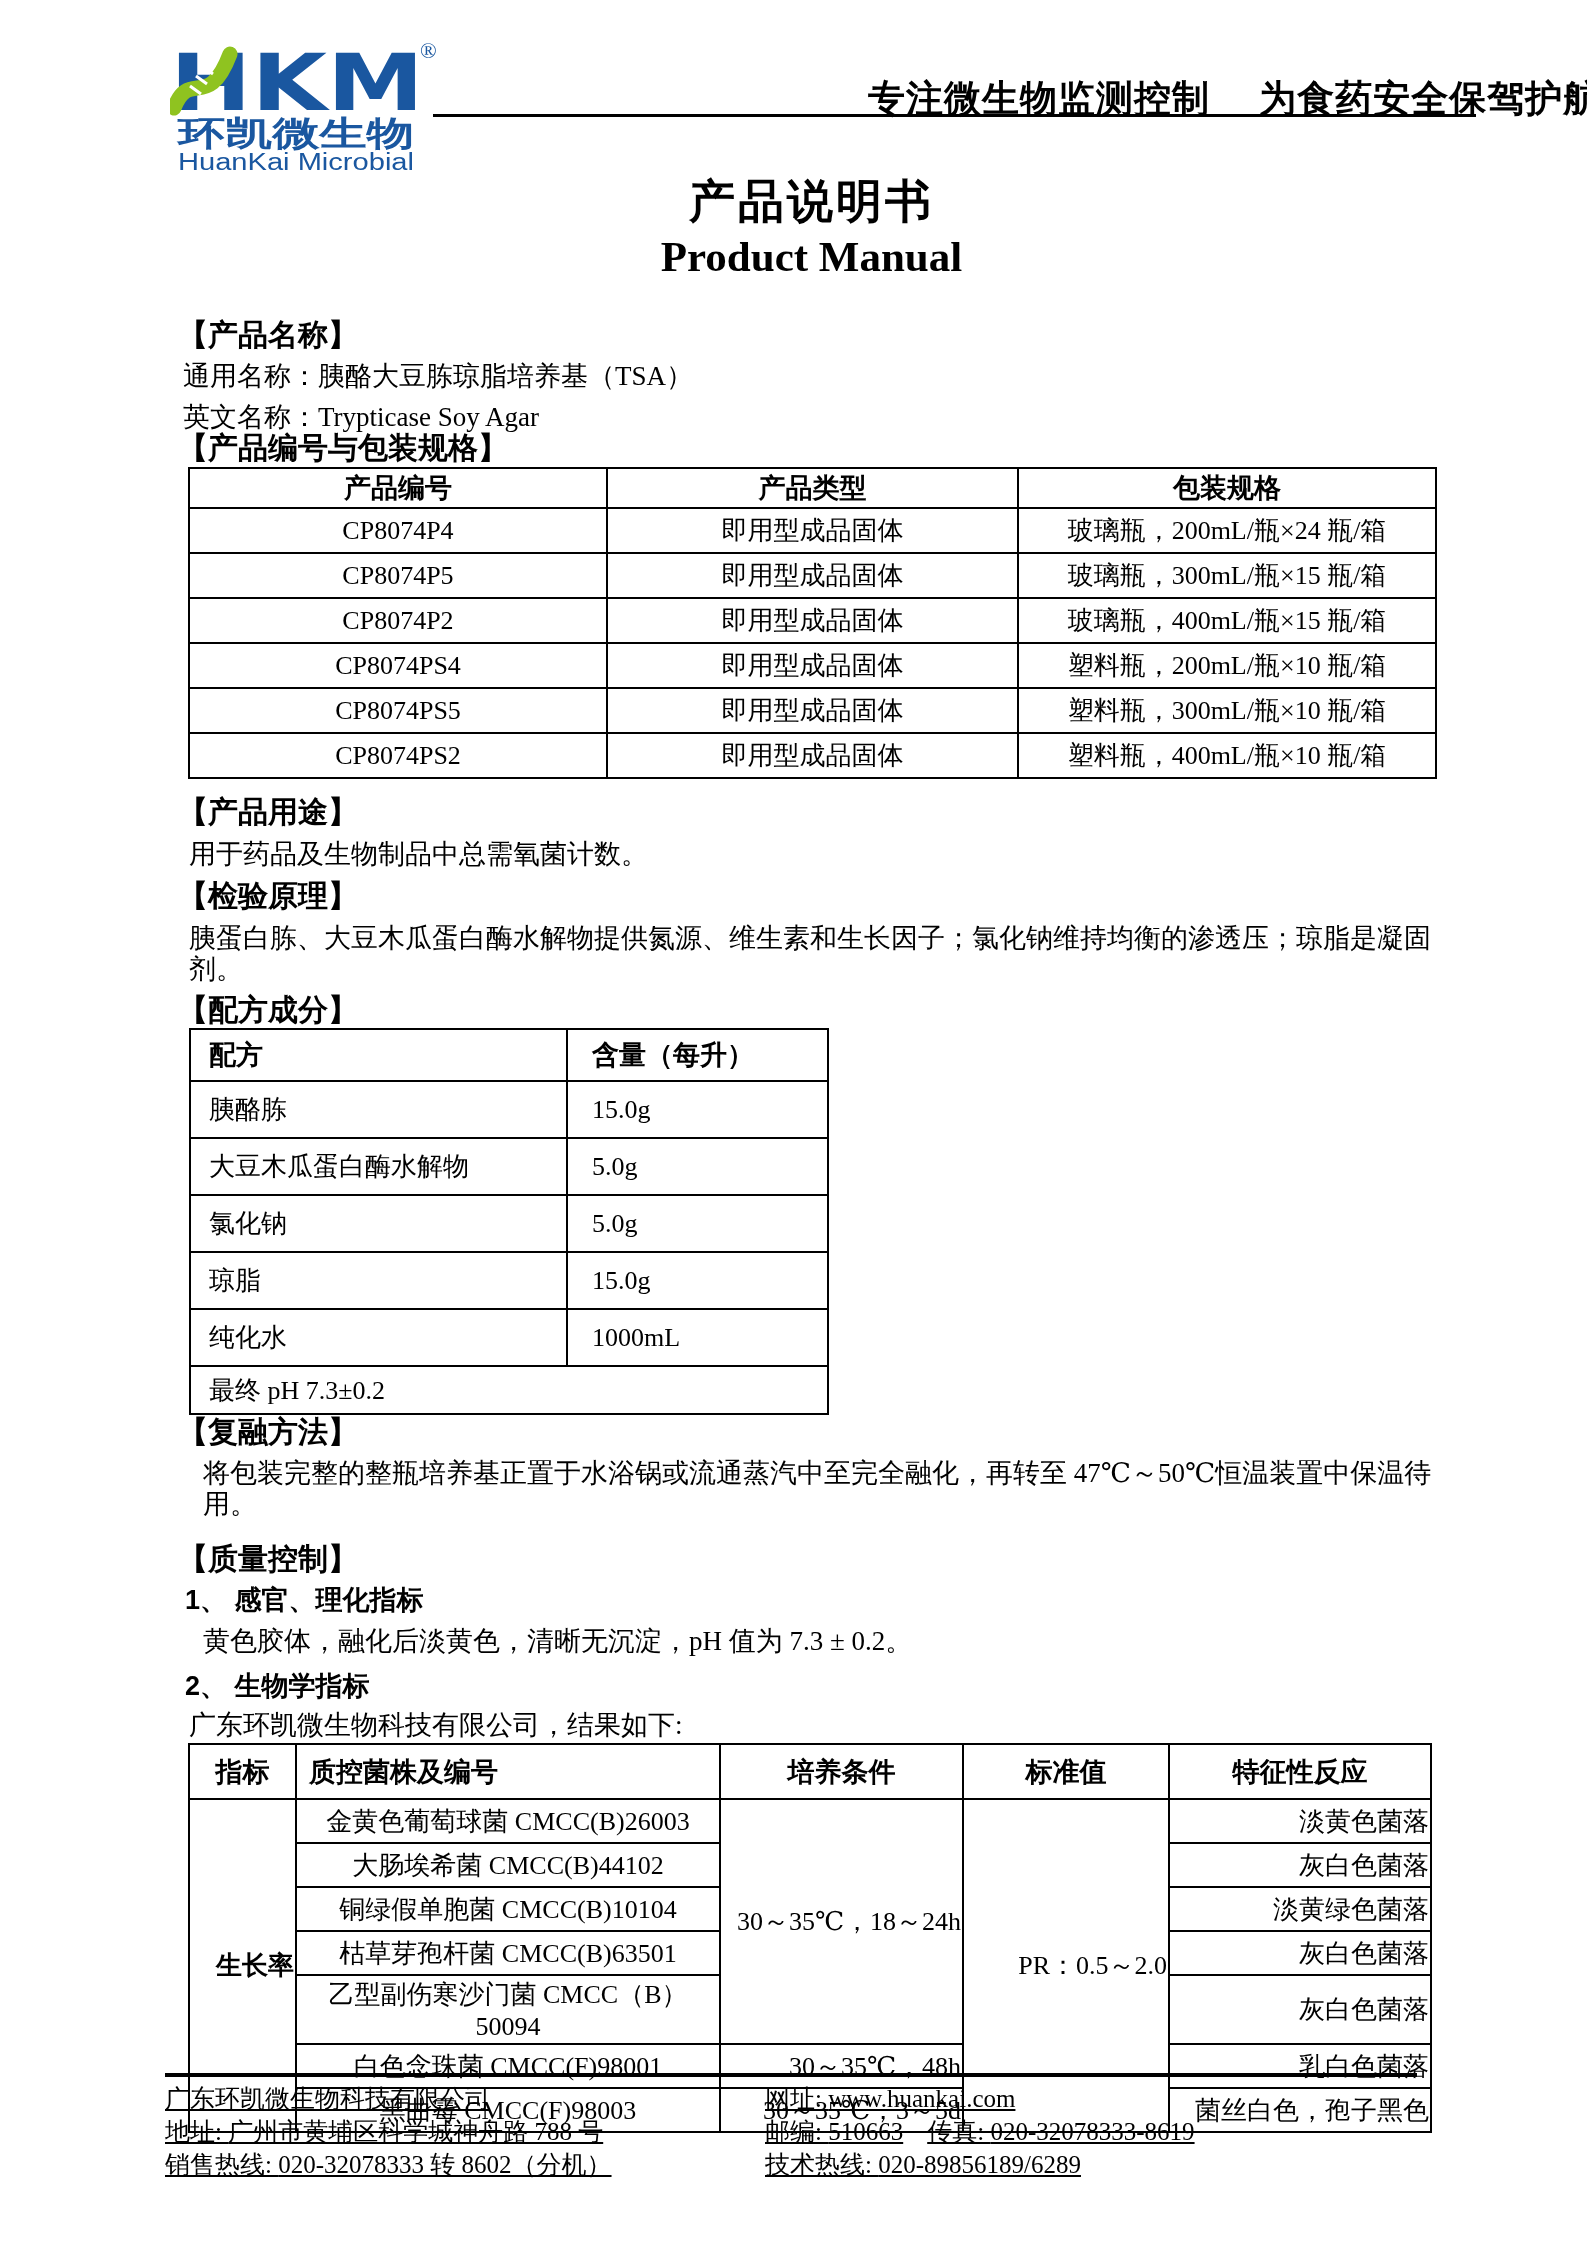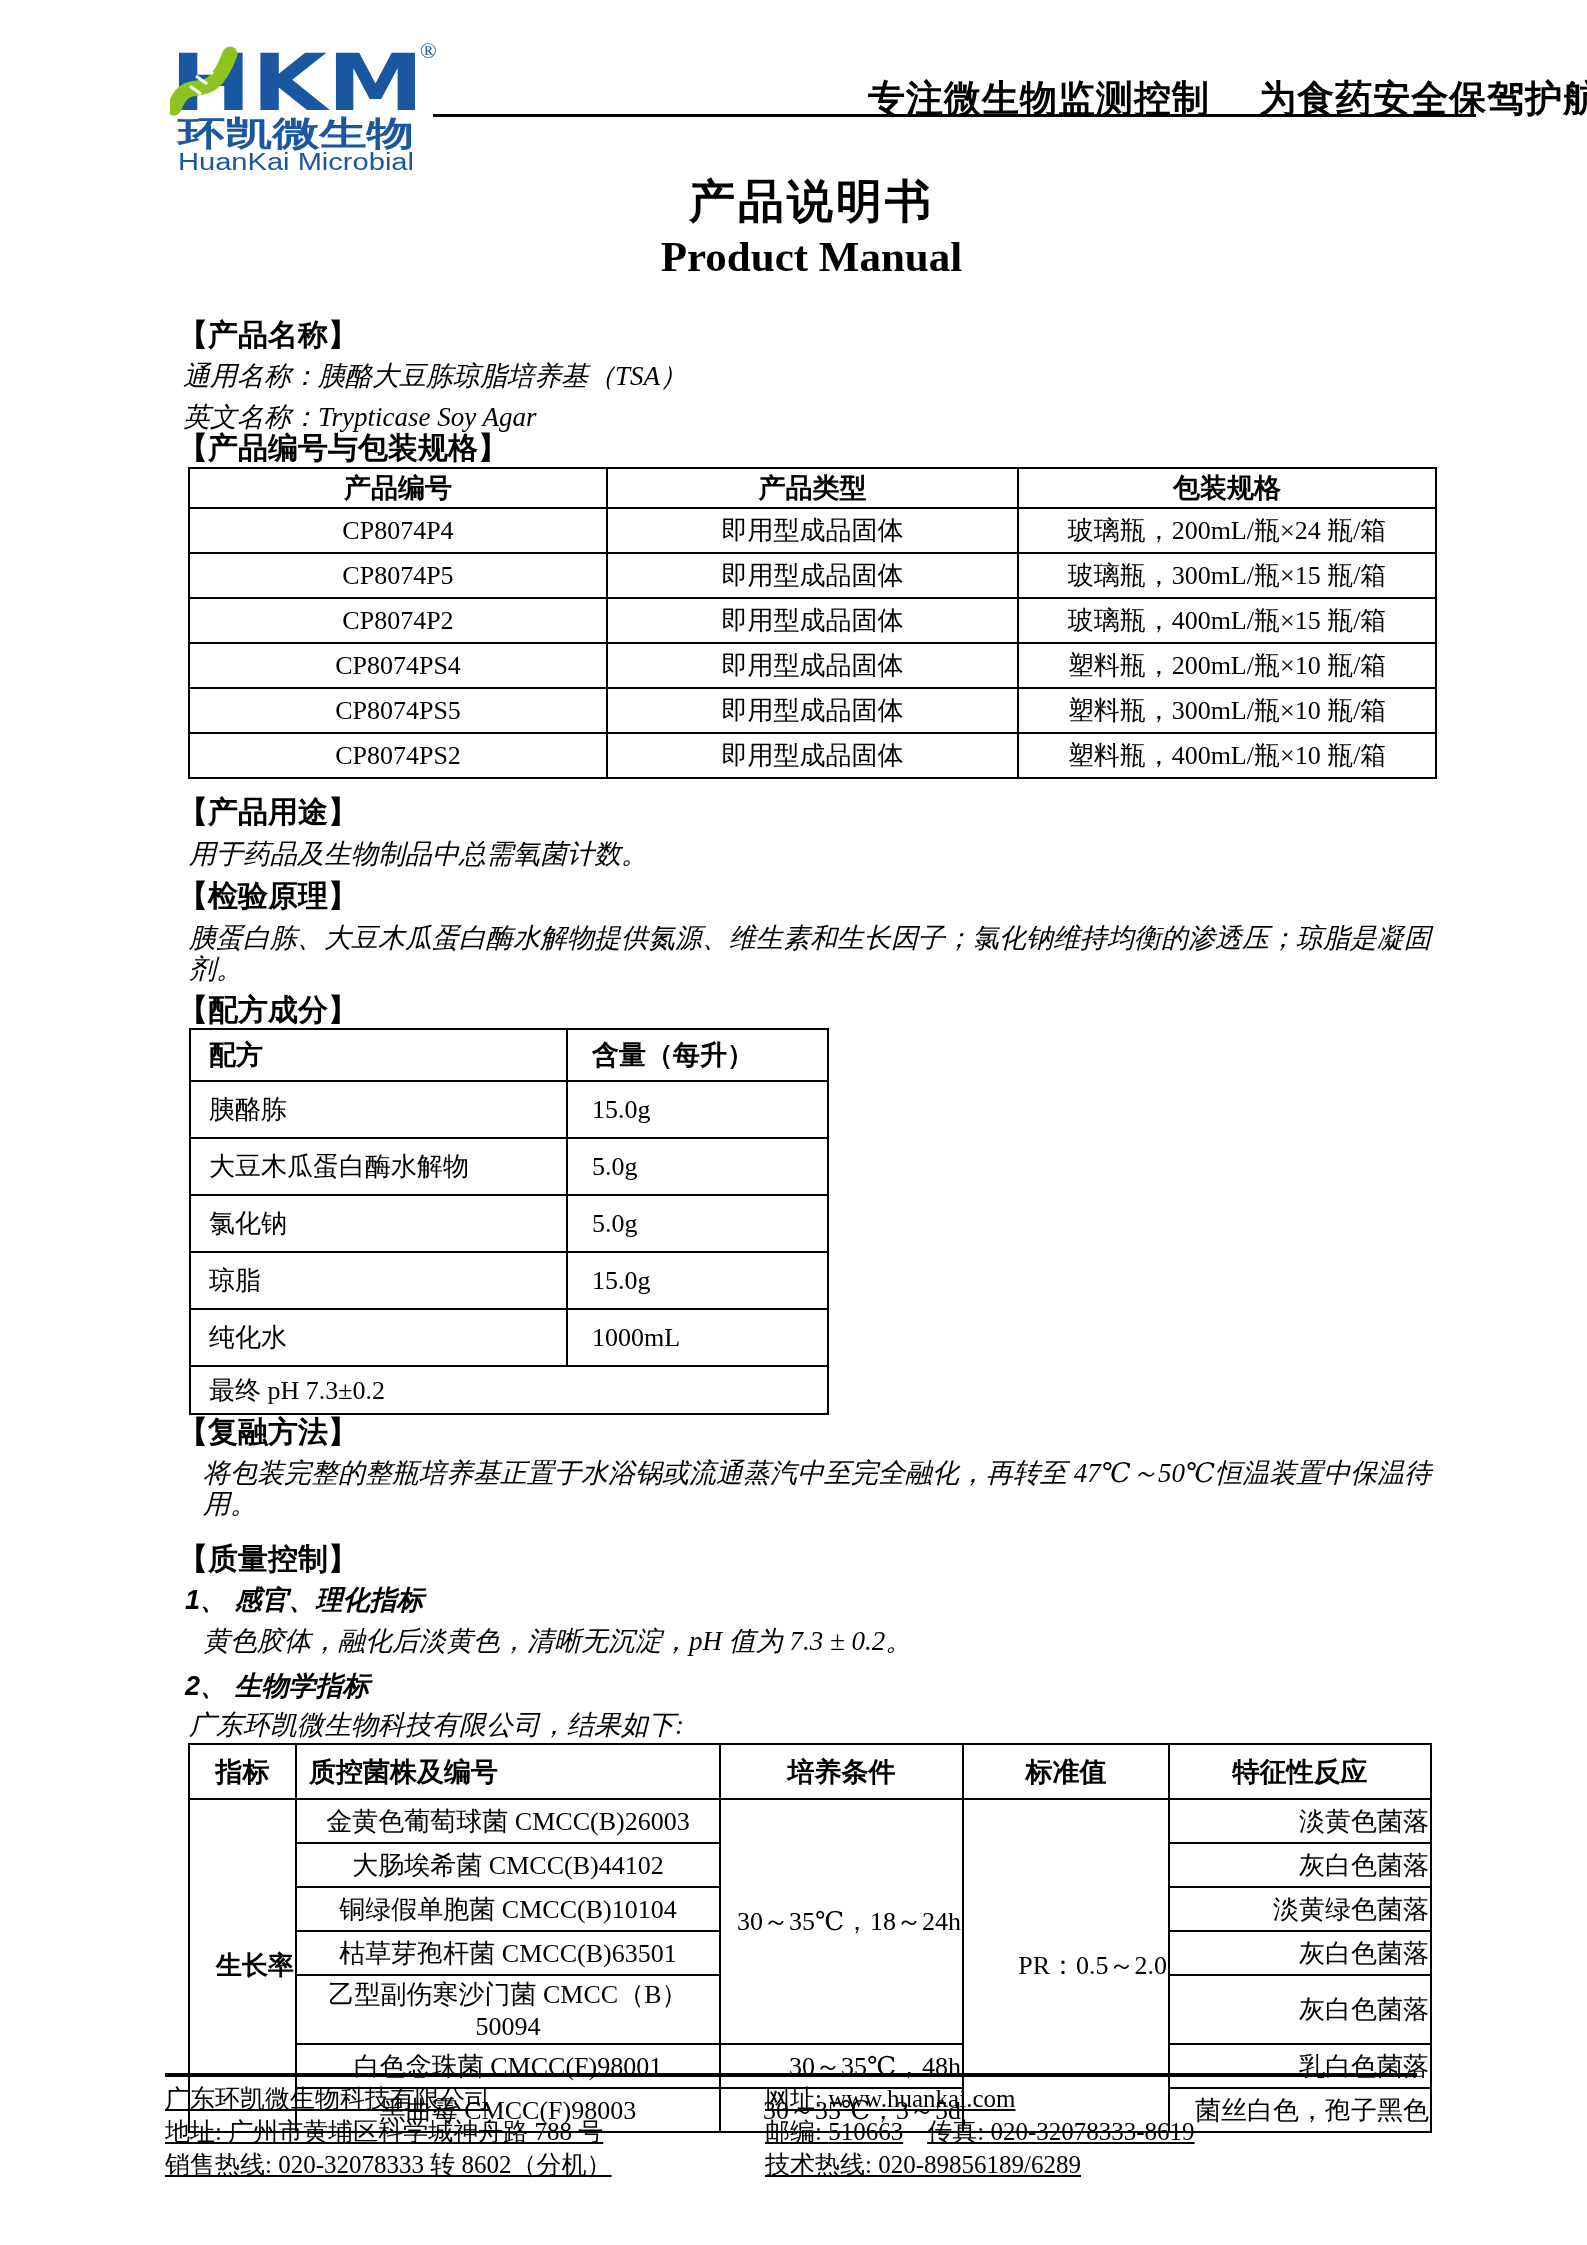--- a/index.html
+++ b/index.html
@@ -29,21 +29,21 @@
   }
   .title-en{
     margin:10px 152px 0 188px;text-align:center;
     font-size:43px;font-weight:700;line-height:1;
     font-family:"Liberation Serif","DejaVu Serif",serif;
   }
   
   .content{margin:0 152px 0 178px;}
   .sec-h{font-size:30px;font-weight:700;line-height:1.15;
     font-family:"Liberation Sans","DejaVu Sans",sans-serif;}
-  p.ln{font-size:27px;line-height:1.15;margin:0;font-style:italic;}
+  p.ln{font-size:27px;line-height:1.15;margin:0;}
   .b{font-weight:700;font-family:"Liberation Sans","DejaVu Sans",sans-serif;}
   .ind-xs{padding-left:5px;}
   .ind-sm{padding-left:11px;}
   .ind-md{padding-left:25px;}
   
   table{border-collapse:collapse;table-layout:fixed;}
   td,th{border:2px solid #000;font-size:26px;overflow:hidden;}
   th{font-weight:700;font-size:27px;padding:0;}
   .t1{width:1247px;margin:2px 0 0 10px;}
   .t1 th{height:38px;text-align:center;}

